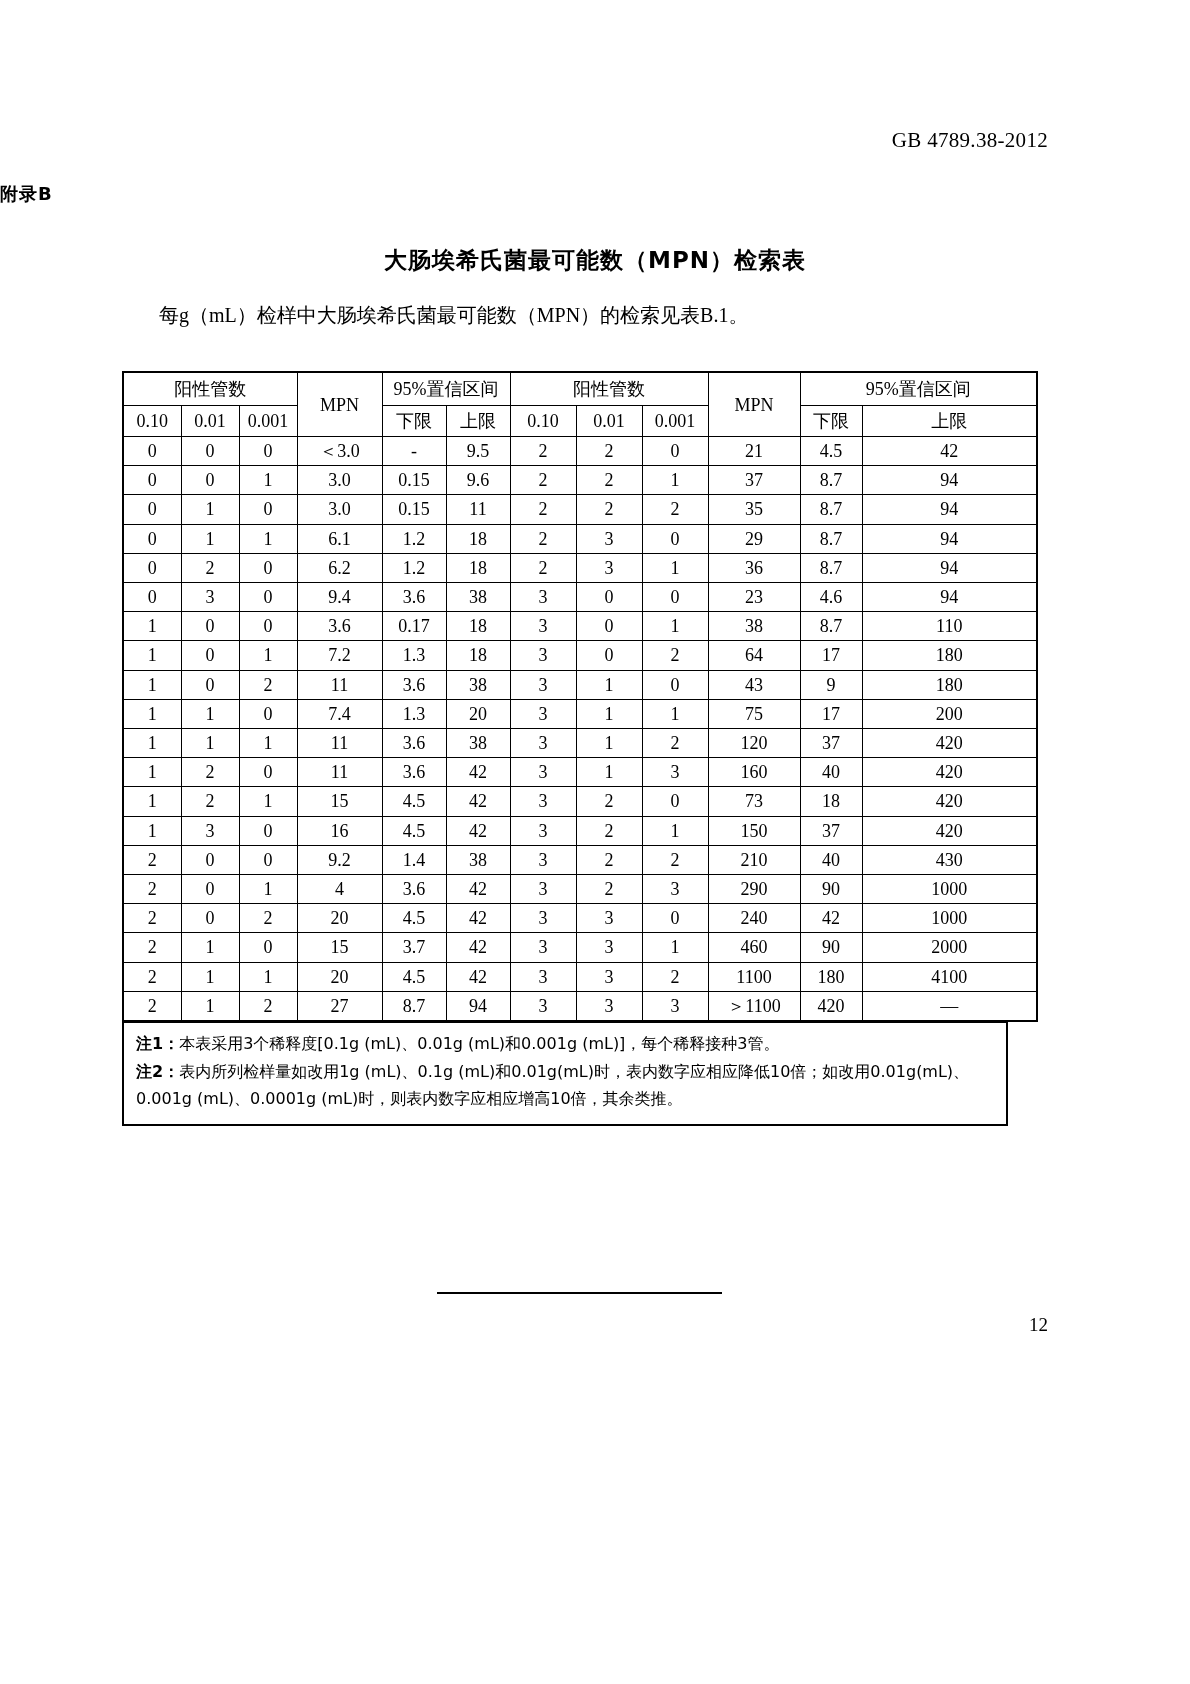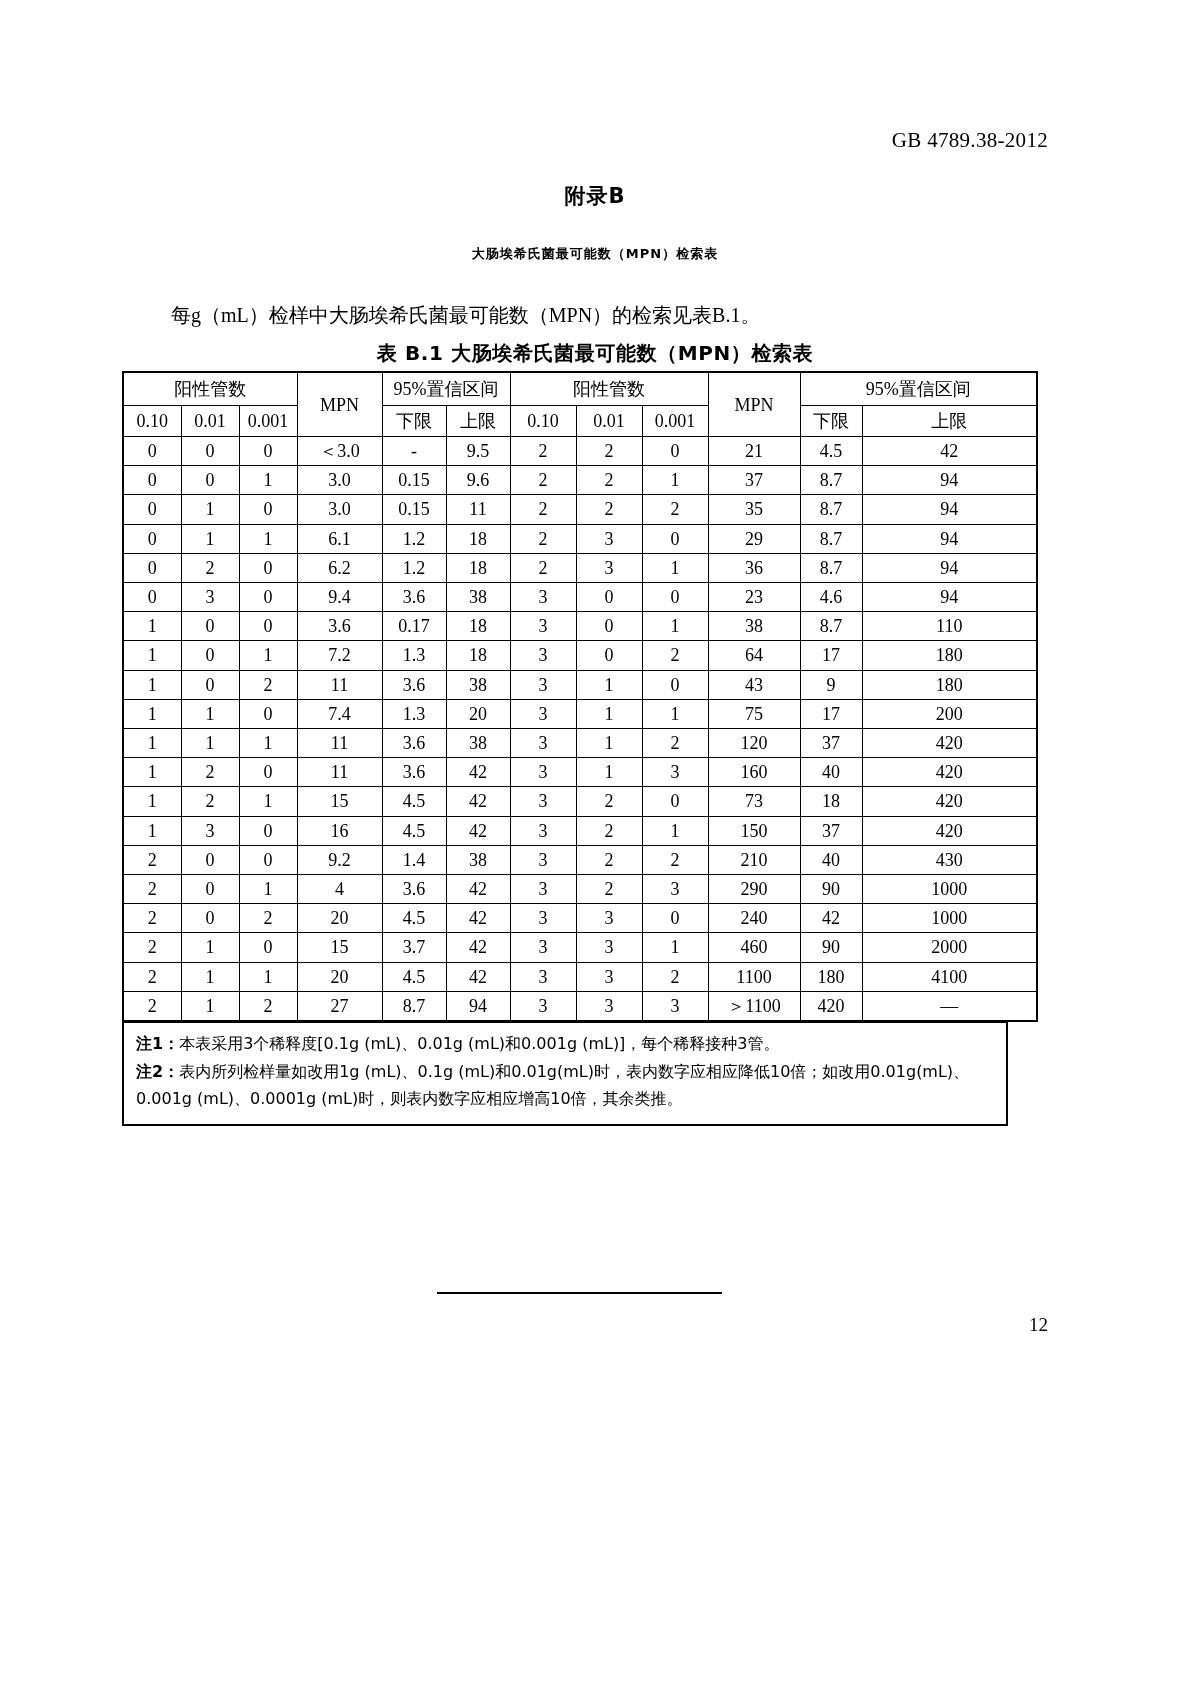--- a/index.html
+++ b/index.html
@@ -14,32 +14,32 @@
   .page { position:relative; width:1190px; height:1400px; }
 
   .runhead {
     position:absolute; top:128px; right:142px;
     font-size:21px; letter-spacing:0.3px;
     font-family:"Liberation Serif","DejaVu Serif",serif;
   }
 
   .appendix-title {
     position:absolute; top:182px; left:0; width:1190px;
-    text-align:center; font-size:21px; font-weight:bold;
+    text-align:left; font-size:18px; font-weight:bold;
     font-family:"DejaVu Sans","Liberation Sans",sans-serif;
     letter-spacing:1px;
   }
   .doc-title {
     position:absolute; top:245px; left:0; width:1190px;
-    text-align:center; font-size:13px; font-weight:bold;
+    text-align:center; font-size:23px; font-weight:bold;
     font-family:"DejaVu Sans","Liberation Sans",sans-serif;
     letter-spacing:1px;
   }
   .intro {
-    position:absolute; top:300px; left:171px; width:880px;
+    position:absolute; top:300px; left:159px; width:880px;
     font-size:20px; line-height:1.5;
     font-family:"Liberation Serif","DejaVu Serif",serif;
   }
   .table-caption {
     position:absolute; top:340px; left:0; width:1190px;
     text-align:center; font-size:20px; font-weight:bold;
     font-family:"DejaVu Sans","Liberation Sans",sans-serif;
     letter-spacing:0.6px;
   }
 
@@ -112,21 +112,20 @@
 <div class="page">
 
   <div class="runhead">GB 4789.38-2012</div>
 
   <div class="appendix-title">附录B</div>
 
   <div class="doc-title">大肠埃希氏菌最可能数（MPN）检索表</div>
 
   <div class="intro">每g（mL）检样中大肠埃希氏菌最可能数（MPN）的检索见表B.1。</div>
 
-  <div class="table-caption">表 B.1  大肠埃希氏菌最可能数（MPN）检索表</div>
 
   <div class="tbl-wrap">
     <table class="mpn outer">
       <colgroup>
         <col class="c-pos">
           <col class="c-pos">
           <col class="c-pos">
         <col class="c-mpn">
         <col class="c-lim">
           <col class="c-lim">

